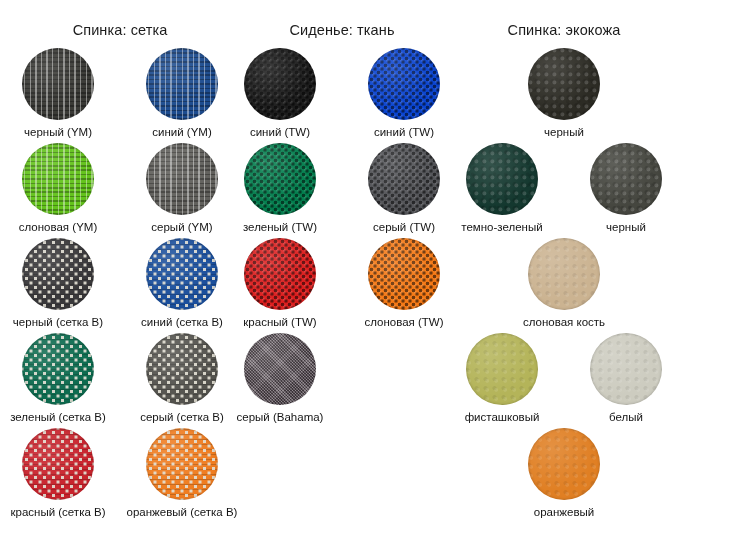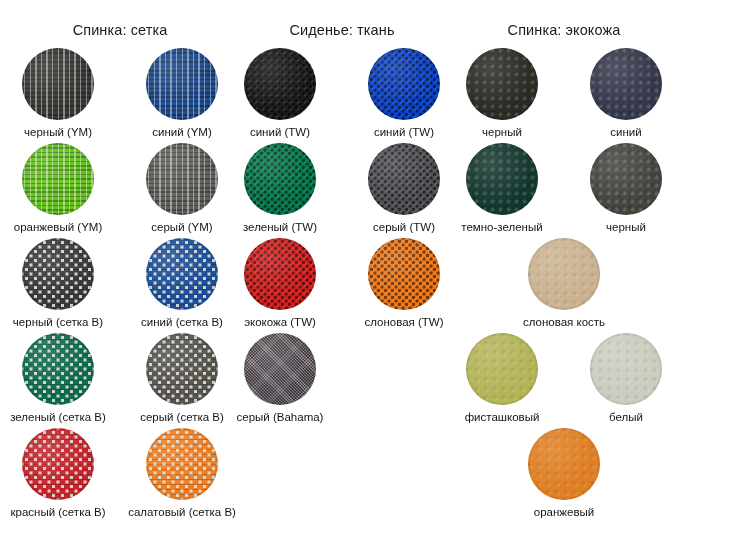--- a/index.html
+++ b/index.html
@@ -166,21 +166,21 @@
               <div class="sheen"></div>
             </div>
             <div class="caption">синий (YM)</div>
           </div>
         </div>
         <div class="srow">
           <div class="cell">
             <div class="disc tex-ym" style="background-color: rgb(99, 195, 27);">
               <div class="sheen"></div>
             </div>
-            <div class="caption">оранжевый (YM)</div>
+            <div class="caption">слоновая (YM)</div>
           </div>
           <div class="cell">
             <div class="disc tex-ym" style="background-color: rgb(97, 96, 92);">
               <div class="sheen"></div>
             </div>
             <div class="caption">серый (YM)</div>
           </div>
         </div>
         <div class="srow">
           <div class="cell">
@@ -214,21 +214,21 @@
           <div class="cell">
             <div class="disc tex-b" style="background-color: rgb(200, 35, 44);">
               <div class="sheen"></div>
             </div>
             <div class="caption">красный (сетка B)</div>
           </div>
           <div class="cell">
             <div class="disc tex-b" style="background-color: rgb(239, 125, 33);">
               <div class="sheen"></div>
             </div>
-            <div class="caption">салатовый (сетка B)</div>
+            <div class="caption">оранжевый (сетка B)</div>
           </div>
         </div>
       </div>
   </div>
   <div class="column" id="col-1">
     <div class="col-title">Сиденье: ткань</div>
     <div class="swatch-grid">
         <div class="srow">
           <div class="cell">
             <div class="disc tex-tw" style="background-color: rgb(29, 29, 29);">
@@ -255,21 +255,21 @@
               <div class="sheen"></div>
             </div>
             <div class="caption">серый (TW)</div>
           </div>
         </div>
         <div class="srow">
           <div class="cell">
             <div class="disc tex-tw" style="background-color: rgb(224, 31, 31);">
               <div class="sheen"></div>
             </div>
-            <div class="caption">экокожа (TW)</div>
+            <div class="caption">красный (TW)</div>
           </div>
           <div class="cell">
             <div class="disc tex-tw" style="background-color: rgb(249, 123, 22);">
               <div class="sheen"></div>
             </div>
             <div class="caption">слоновая (TW)</div>
           </div>
         </div>
         <div class="srow">
           <div class="cell">
@@ -288,26 +288,20 @@
   <div class="column" id="col-2">
     <div class="col-title">Спинка: экокожа</div>
     <div class="swatch-grid">
         <div class="srow">
           <div class="cell">
             <div class="disc tex-leather" style="background-color: rgb(44, 43, 36);">
               <div class="sheen"></div>
             </div>
             <div class="caption">черный</div>
           </div>
-          <div class="cell">
-            <div class="disc tex-leather" style="background-color: rgb(53, 57, 76);">
-              <div class="sheen"></div>
-            </div>
-            <div class="caption">синий</div>
-          </div>
         </div>
         <div class="srow">
           <div class="cell">
             <div class="disc tex-leather" style="background-color: rgb(20, 56, 47);">
               <div class="sheen"></div>
             </div>
             <div class="caption">темно-зеленый</div>
           </div>
           <div class="cell">
             <div class="disc tex-leather" style="background-color: rgb(69, 70, 63);">

